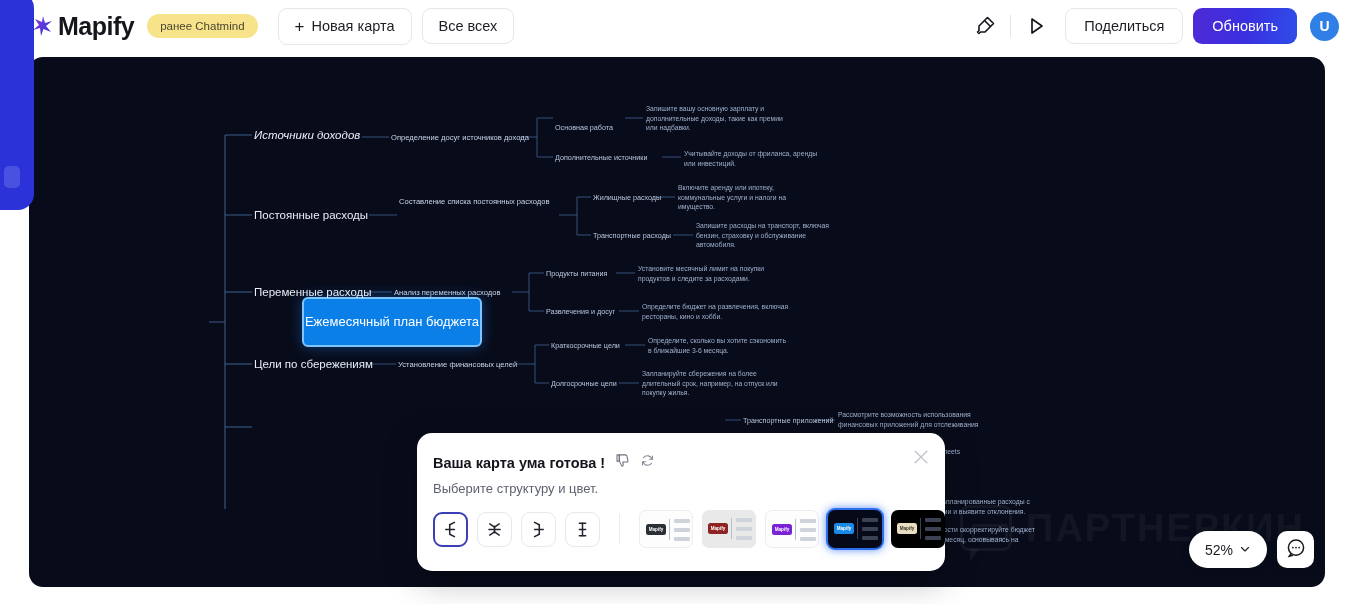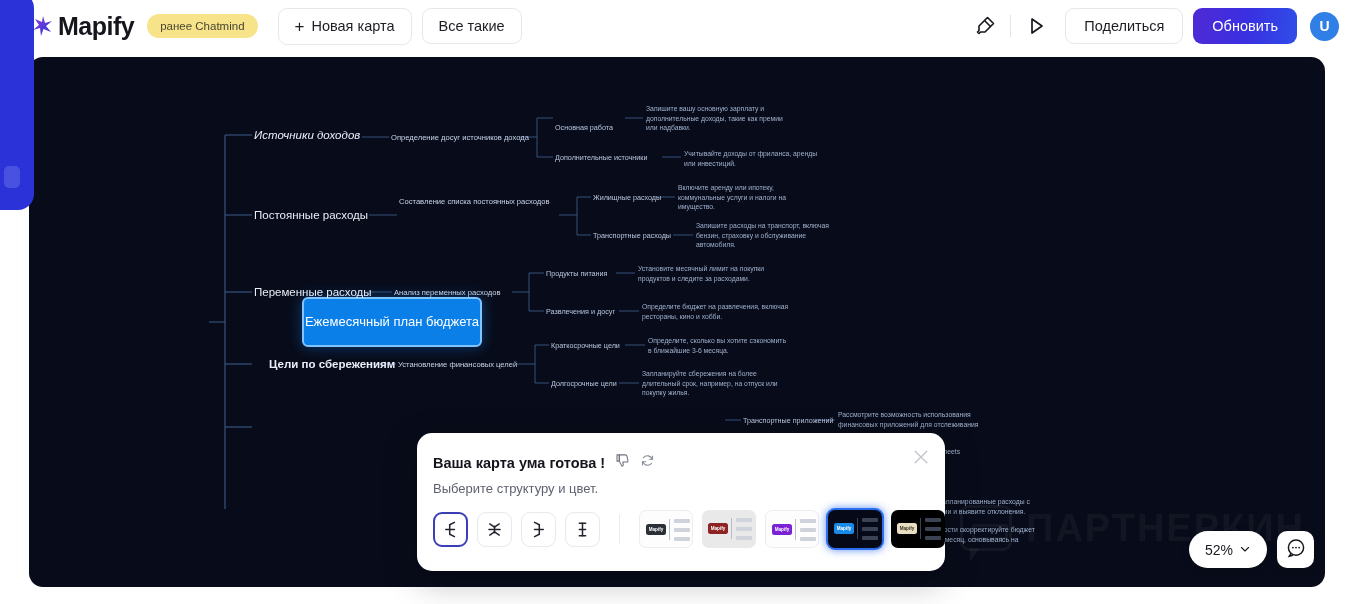--- a/index.html
+++ b/index.html
@@ -271,21 +271,21 @@
     </div>
 
     <div class="badge-prev">ранее Chatmind</div>
 
     <div class="btn-white btn-new-map">
       <span class="plus-sign">+</span>
       <span>Новая карта</span>
     </div>
 
     <div class="btn-white btn-all-maps">
-      <span>Все такие</span>
+      <span>Все всех</span>
     </div>
 
     <div class="header-right">
       <div class="icon-btn">
         <svg width="24" height="24" viewBox="0 0 24 24" fill="none" stroke="#16161d" stroke-width="1.6" stroke-linejoin="round">
           <path d="M14.5 3.5 L20.5 9.5 L12 18 L7.5 18 L6 19.5 L4.5 18 L6 16.5 L6 12 Z"></path>
           <path d="M11.5 6.5 L17.5 12.5"></path>
         </svg>
       </div>
       <div class="hdr-divider"></div>
@@ -339,21 +339,21 @@
             <path d="M786 363 L806 363"></path>
           </g>
         </svg>
       </div>
 
       <div class="root-node">Ежемесячный план бюджета</div>
 
       <div class="l1" style="left:225px; top:72px;font-style:italic;">Источники доходов</div>
       <div class="l1" style="left:225px; top:152px;">Постоянные расходы</div>
       <div class="l1" style="left:225px; top:229px;">Переменные расходы</div>
-      <div class="l1" style="left:240px; top:301px;font-weight:bold;">Цели по сбережениям</div>
+      <div class="l1" style="left:225px; top:301px;">Цели по сбережениям</div>
 
       <div class="l2" style="left:362px; top:76px;">Определение досуг источников дохода</div>
       <div class="l2" style="left:370px; top:140px;">Составление списка постоянных расходов</div>
       <div class="l2" style="left:365px; top:231px;">Анализ переменных расходов</div>
       <div class="l2" style="left:369px; top:303px;">Установление финансовых целей</div>
 
       <div class="l3" style="left:526px; top:66px;">Основная работа</div>
       <div class="l3" style="left:526px; top:96px;">Дополнительные источники</div>
       <div class="l3" style="left:564px; top:136px;">Жилищные расходы</div>
       <div class="l3" style="left:564px; top:174px;">Транспортные расходы</div>

